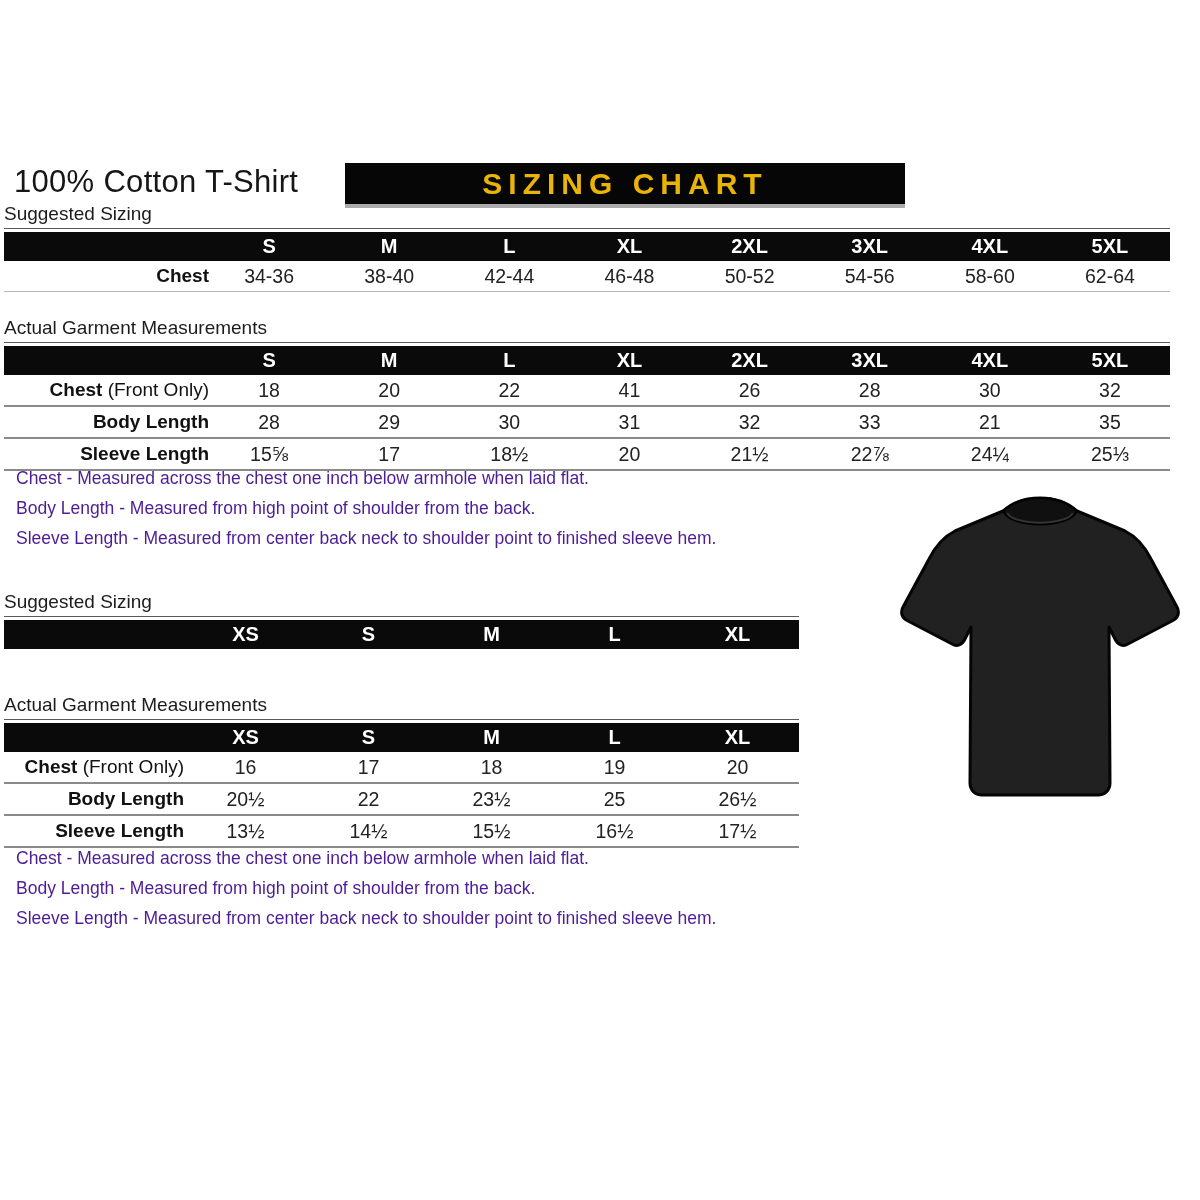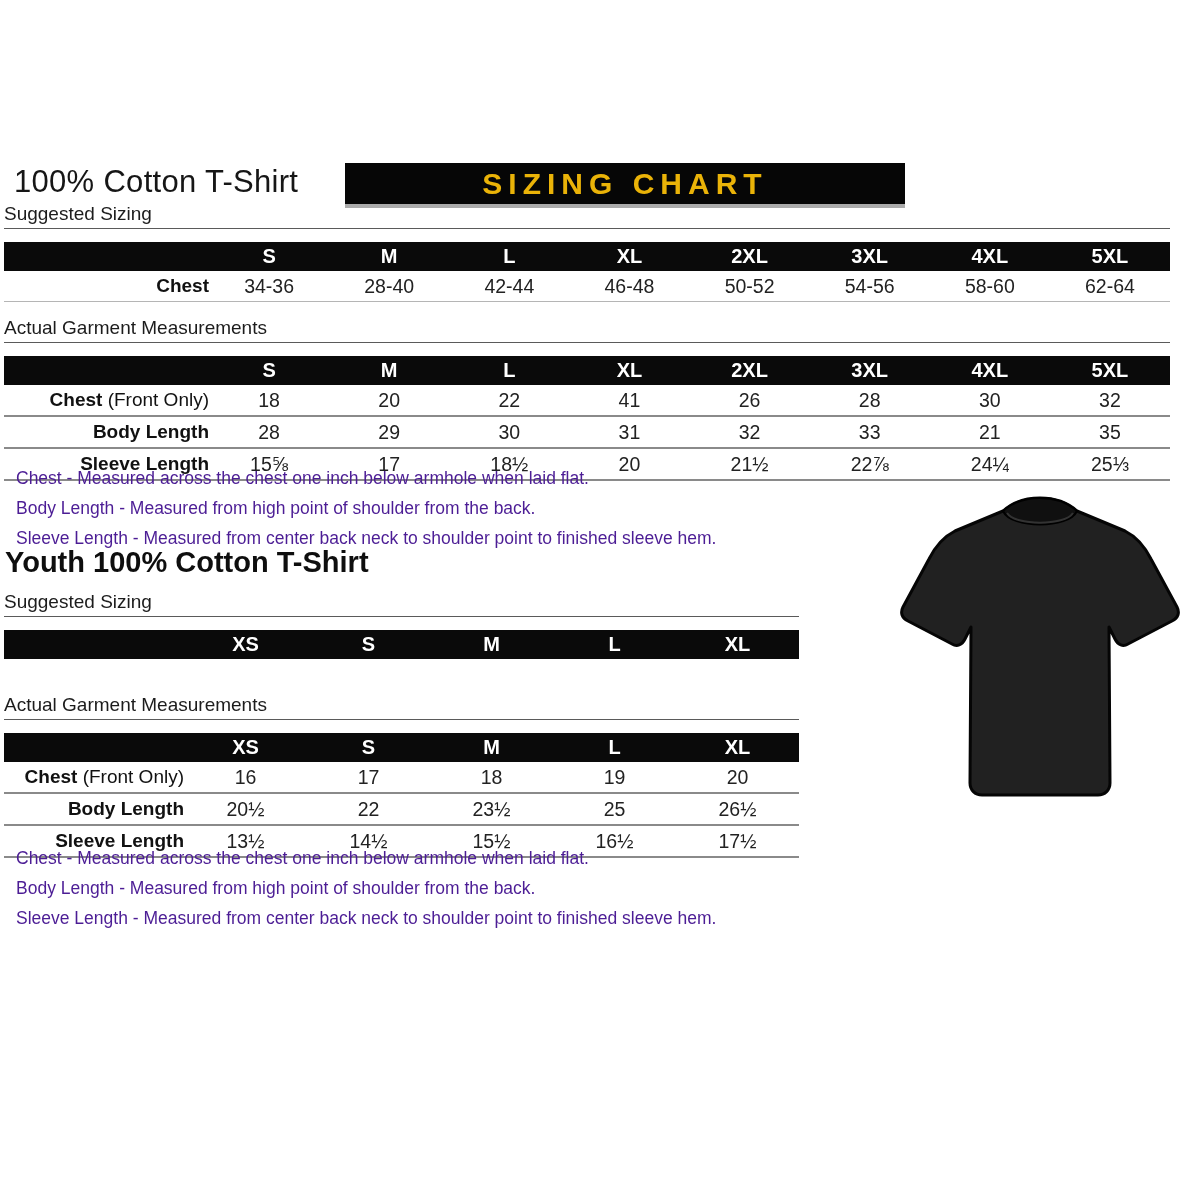--- a/index.html
+++ b/index.html
@@ -7,21 +7,21 @@
   .canvas { position:relative; width:1200px; height:1200px; background:#ffffff; overflow:hidden; }
 
   .title { position:absolute; left:14px; top:164px; font-size:31px; font-weight:400; color:#161616; letter-spacing:0.3px; }
 
   .banner { position:absolute; left:345px; top:163px; width:560px; height:41px;
             background:#060606; border-bottom:4px solid #ababab;
             display:flex; align-items:center; justify-content:center;
             color:#eab308; font-weight:700; font-size:30px; letter-spacing:6px; }
 
   .section { position:absolute; left:4px; }
-  .sec-label { font-size:19px; color:#1c1c1c; padding-bottom:3px; border-bottom:1px solid #5a5a5a; margin-bottom:13px; }
+  .sec-label { font-size:19px; color:#1c1c1c; padding-bottom:3px; border-bottom:1px solid #5a5a5a; margin-bottom:3px; }
 
   .size-table { width:100%; }
   .thead { display:flex; align-items:center; background:#0a0a0a; height:29px; }
   .thead .cell { color:#ffffff; font-weight:700; font-size:20px; }
   .cell { flex:1 1 0; text-align:center; font-size:19.5px; color:#222; }
   .label-cell { flex:0 0 var(--labelw); text-align:right; padding-left:14px; box-sizing:border-box; }
   .trow { display:flex; align-items:center; height:30px; border-bottom:2px solid #8a8a8a; background:#fff; }
   .suggested .trow { border-bottom:1px solid #b5b5b5; }
   .trow .label-cell { font-size:19px; color:#111; }
   .trow b { font-weight:700; }
@@ -54,21 +54,21 @@
           <div class="cell">L</div>
           <div class="cell">XL</div>
           <div class="cell">2XL</div>
           <div class="cell">3XL</div>
           <div class="cell">4XL</div>
           <div class="cell">5XL</div>
         </div>
         <div class="trow">
           <div class="cell label-cell"><b>Chest</b></div>
           <div class="cell">34-36</div>
-          <div class="cell">28-40</div>
+          <div class="cell">38-40</div>
           <div class="cell">42-44</div>
           <div class="cell">46-48</div>
           <div class="cell">50-52</div>
           <div class="cell">54-56</div>
           <div class="cell">58-60</div>
           <div class="cell">62-64</div>
         </div>
       </div>
   </div>
 
@@ -121,21 +121,20 @@
         </div>
       </div>
   </div>
 
   <div class="notes" style="top:463px;">
     <div>Chest - Measured across the chest one inch below armhole when laid flat.</div>
     <div>Body Length - Measured from high point of shoulder from the back.</div>
     <div>Sleeve Length - Measured from center back neck to shoulder point to finished sleeve hem.</div>
   </div>
 
-  <div class="youth-title">Youth 100% Cotton T-Shirt</div>
 
   <div class="section" style="top:591px; width:795px;">
     <div class="sec-label">Suggested Sizing</div>
     <div class="size-table suggested" style="--labelw:180px;">
         <div class="thead">
           <div class="cell label-cell"></div>
           <div class="cell">XS</div>
           <div class="cell">S</div>
           <div class="cell">M</div>
           <div class="cell">L</div>

